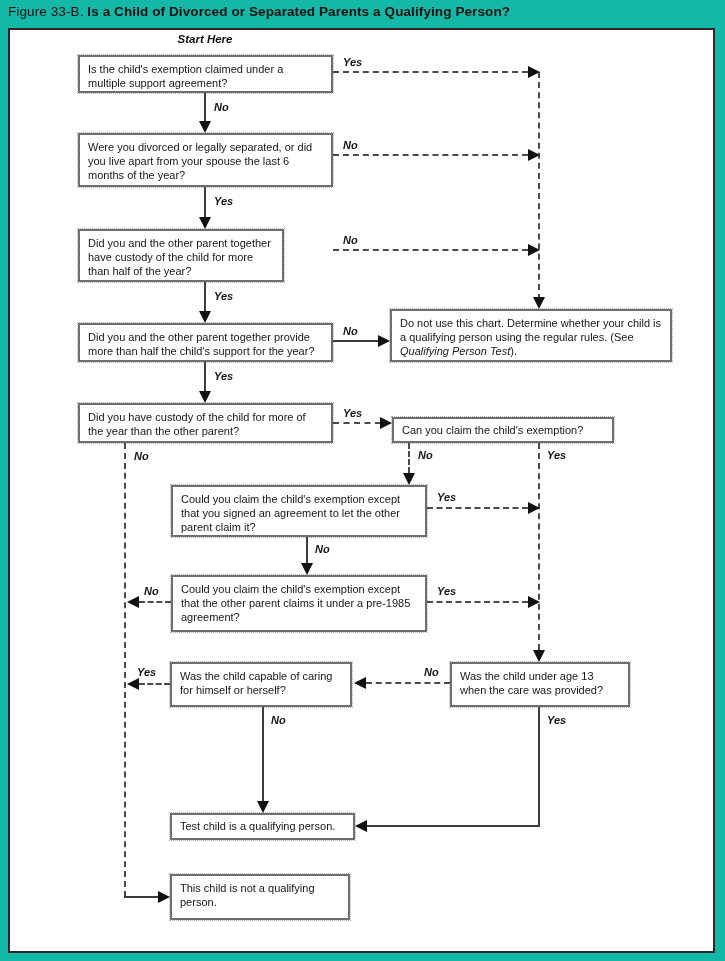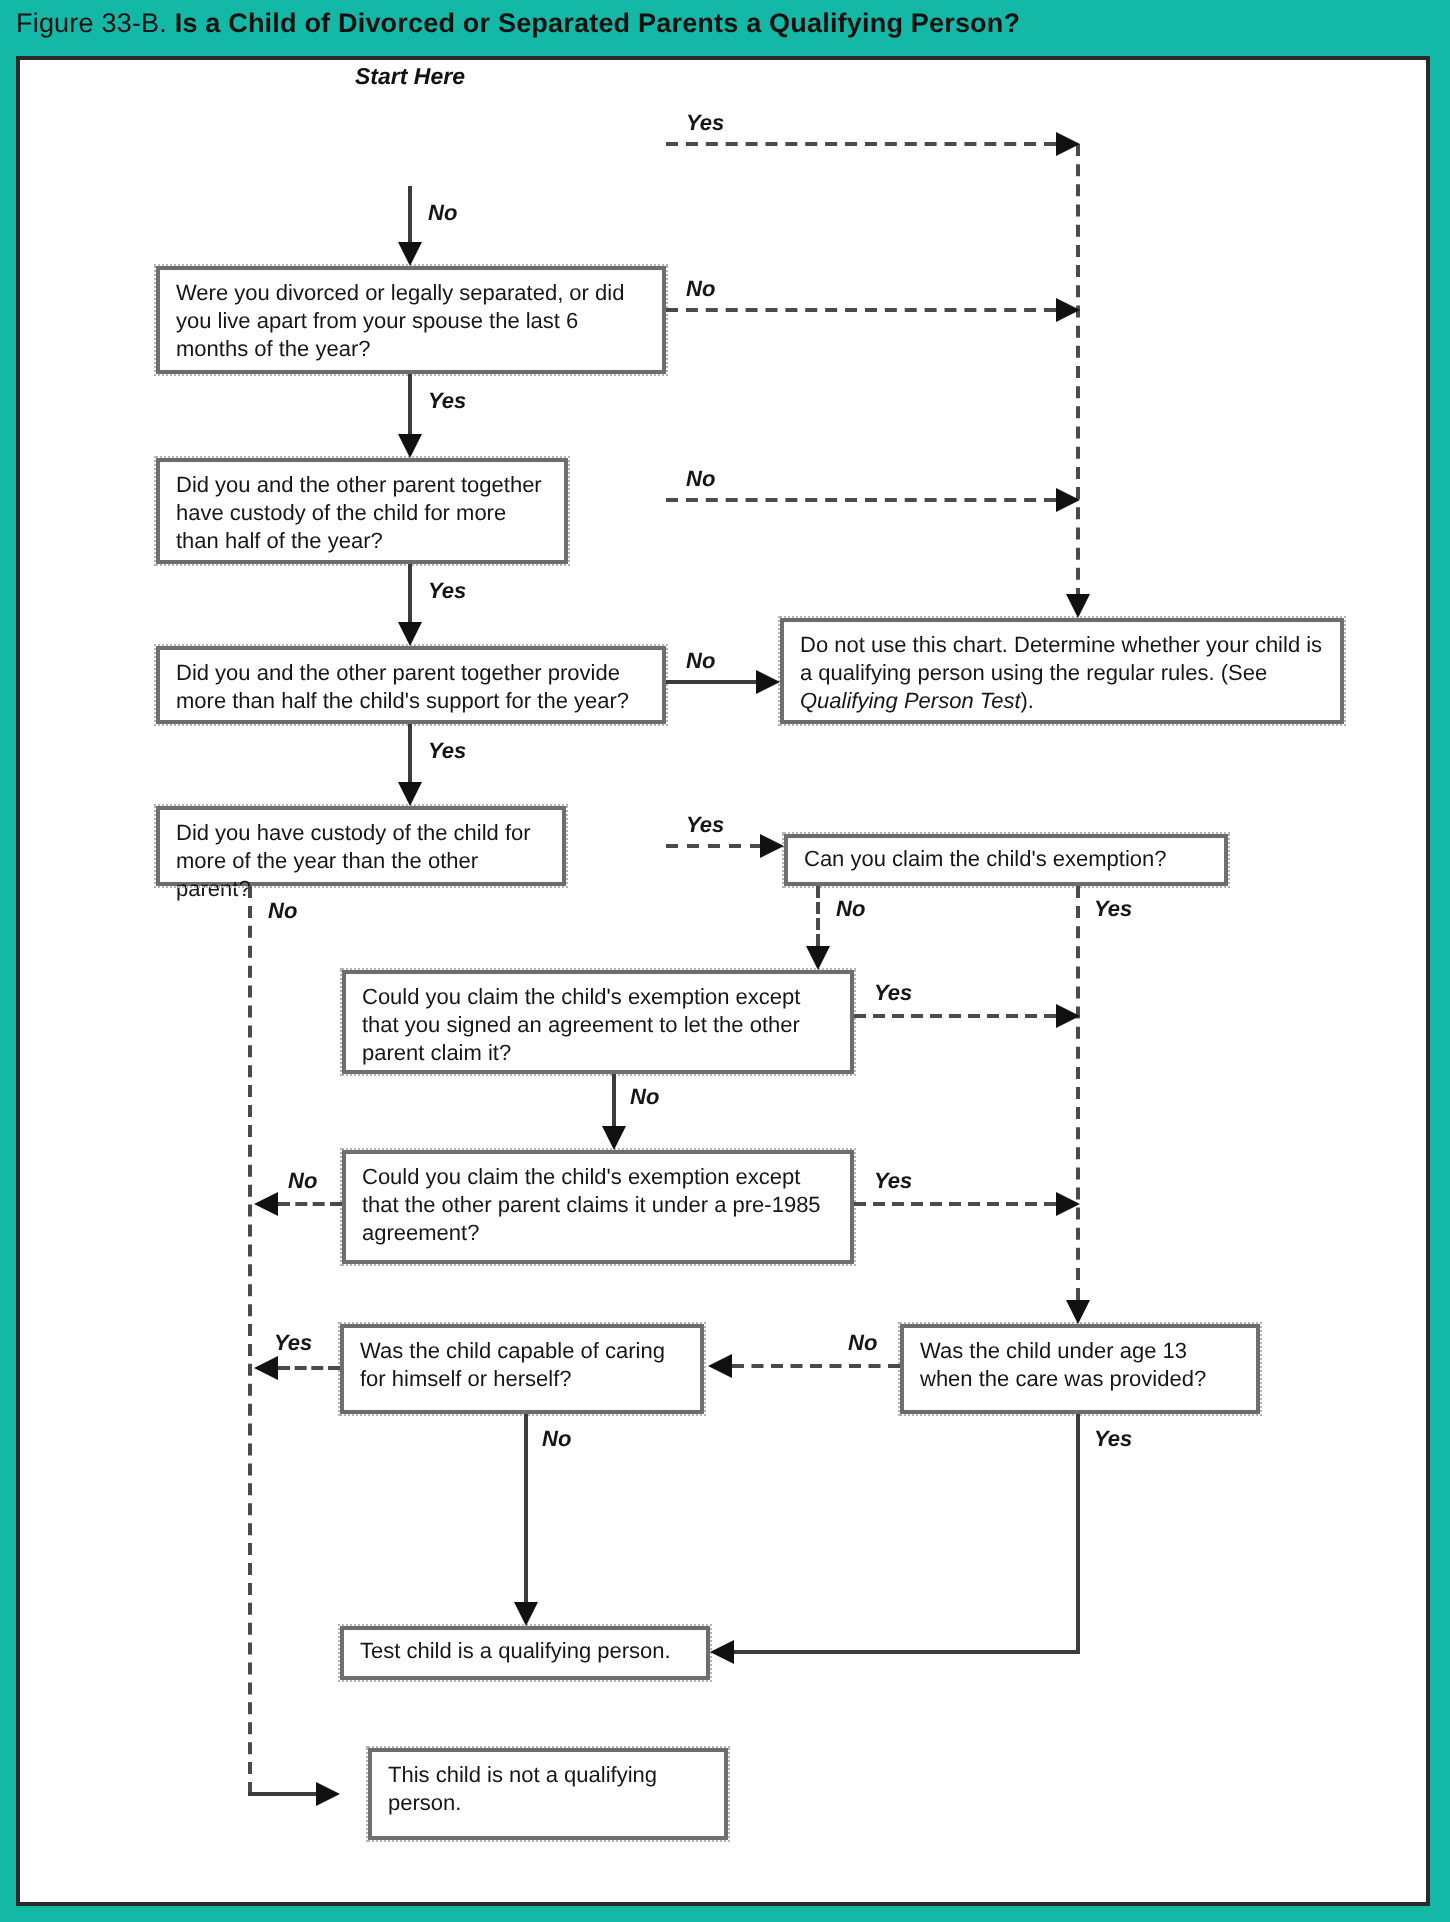--- a/index.html
+++ b/index.html
@@ -36,34 +36,35 @@
 
   <div id="title">
     <span class="pre">Figure 33-B.</span>
     <span class="main">Is a Child of Divorced or Separated Parents a Qualifying Person?</span>
   </div>
 
   <div id="frame"></div>
 
   <div class="start">Start Here</div>
 
+  <div class="qbox" style="left:78px;top:55px;width:255px;height:38px;">Is the child's exemption claimed under a multiple support agreement?</div>
   <div class="qbox" style="left:78px;top:133px;width:255px;height:54px;">Were you divorced or legally separated, or did you live apart from your spouse the last 6 months of the year?</div>
   <div class="qbox" style="left:78px;top:229px;width:206px;height:53px;">Did you and the other parent together have custody of the child for more than half of the year?</div>
   <div class="qbox" style="left:78px;top:323px;width:255px;height:39px;">Did you and the other parent together provide more than half the child's support for the year?</div>
   <div class="qbox" style="left:390px;top:309px;width:282px;height:53px;">
     <span>Do not use this chart. Determine whether your child is a qualifying person using the regular rules. (See </span><span class="it">Qualifying Person Test</span><span>).</span>
   </div>
-  <div class="qbox" style="left:78px;top:403px;width:205px;height:40px;">Did you have custody of the child for more of the year than the other parent?</div>
+  <div class="qbox" style="left:78px;top:403px;width:255px;height:40px;">Did you have custody of the child for more of the year than the other parent?</div>
   <div class="qbox small" style="left:392px;top:417px;width:222px;height:26px;">Can you claim the child's exemption?</div>
   <div class="qbox" style="left:171px;top:485px;width:256px;height:52px;">Could you claim the child's exemption except that you signed an agreement to let the other parent claim it?</div>
   <div class="qbox" style="left:171px;top:575px;width:256px;height:57px;">Could you claim the child's exemption except that the other parent claims it under a pre-1985 agreement?</div>
   <div class="qbox" style="left:170px;top:662px;width:182px;height:45px;">Was the child capable of caring for himself or herself?</div>
   <div class="qbox" style="left:450px;top:662px;width:180px;height:45px;">Was the child under age 13 when the care was provided?</div>
   <div class="qbox small" style="left:170px;top:813px;width:185px;height:27px;">Test child is a qualifying person.</div>
-  <div class="qbox" style="left:184px;top:874px;width:180px;height:46px;">This child is not a qualifying person.</div>
+  <div class="qbox" style="left:170px;top:874px;width:180px;height:46px;">This child is not a qualifying person.</div>
 
   <div class="dv" style="left:538px;top:72px;height:228px;"></div>
   <div class="ad" style="left:533px;top:297px;"></div>
 
   <div class="dh" style="left:333px;top:71px;width:195px;"></div>
   <div class="ar" style="left:528px;top:66px;"></div>
   <div class="lbl" style="left:343px;top:56px;">Yes</div>
 
   <div class="v" style="left:204px;top:93px;height:29px;"></div>
   <div class="ad" style="left:199px;top:121px;"></div>

